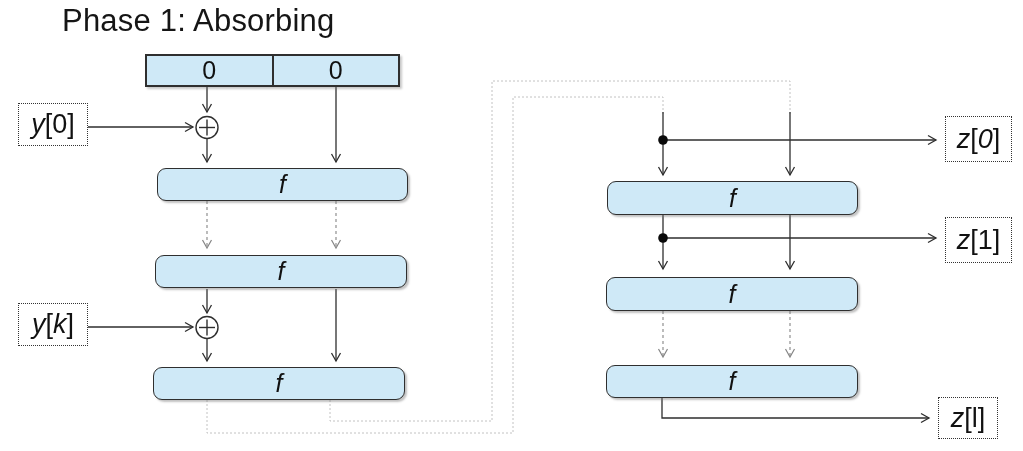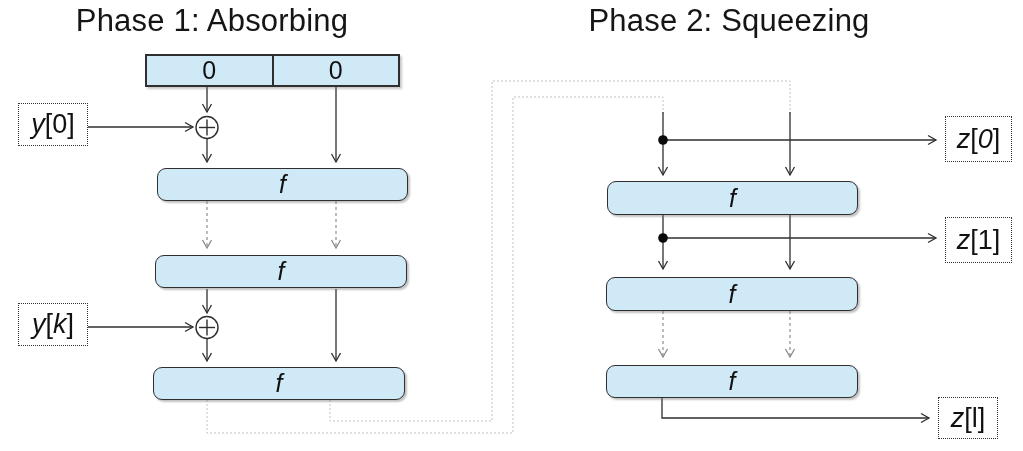--- a/index.html
+++ b/index.html
@@ -2,21 +2,21 @@
 <html><head>
 <meta charset="utf-8">
 <style>
   html,body{margin:0;padding:0;background:#ffffff;}
   #stage{
     position:relative;width:1023px;height:451px;background:#ffffff;overflow:hidden;
     font-family:"Liberation Sans","DejaVu Sans",sans-serif;color:#1a1a1a;
   }
   #wires{position:absolute;left:0;top:0;}
   .title{
-    position:absolute;text-align:center;font-size:31px;letter-spacing:0.2px;
+    position:absolute;font-size:31px;letter-spacing:0.2px;
     color:#151515;white-space:nowrap;
   }
   .statebox{
     position:absolute;display:flex;background:#cfe9f7;
     border:2px solid #2f2f2f;box-sizing:border-box;
     box-shadow:1.5px 1.5px 2px rgba(120,120,120,0.40);
   }
   .statebox .cell{
     flex:1;display:flex;align-items:center;justify-content:center;
     font-size:25px;line-height:1;color:#111;
@@ -86,21 +86,20 @@
       <circle cx="207" cy="327.5" r="11" fill="#ffffff" stroke="#2e2e2e" stroke-width="1.4"></circle>
       <line x1="199" y1="327.5" x2="215" y2="327.5" stroke="#2e2e2e" stroke-width="1.4"></line>
       <line x1="207" y1="319.5" x2="207" y2="335.5" stroke="#2e2e2e" stroke-width="1.4"></line>
     </g>
 
     <circle cx="663" cy="140" r="4.8" fill="#0a0a0a"></circle>
     <circle cx="663" cy="238" r="4.8" fill="#0a0a0a"></circle>
   </svg>
 
   <div class="title" style="left:62px;top:3px;width:300px;">Phase 1: Absorbing</div>
-  <div class="title" style="left:578px;top:3px;width:302px;">Phase 2: Squeezing</div>
 
   <div class="statebox" style="left:145px;top:54px;width:255px;height:33px;">
     <div class="cell">0</div>
     <div class="cell">0</div>
   </div>
 
   <div class="fbox" style="left:157px;top:168px;width:251px;height:33px;">f</div>
   <div class="fbox" style="left:155px;top:255px;width:252px;height:33px;">f</div>
   <div class="fbox" style="left:153px;top:367px;width:252px;height:33px;">f</div>
 

